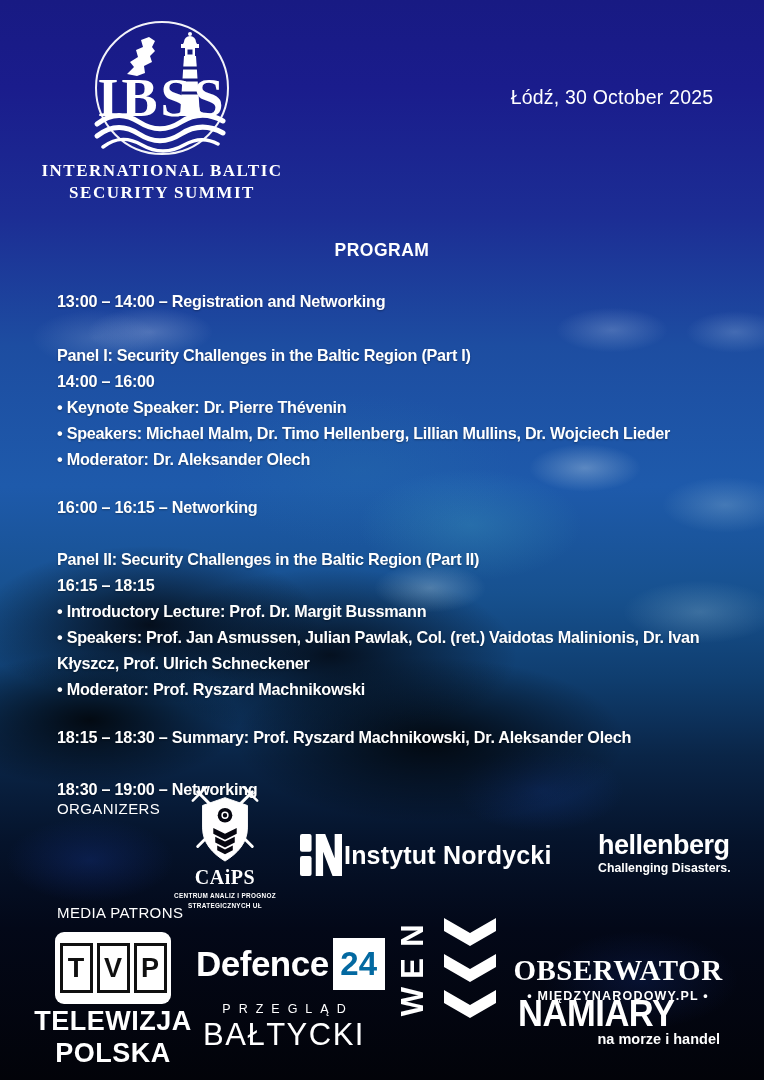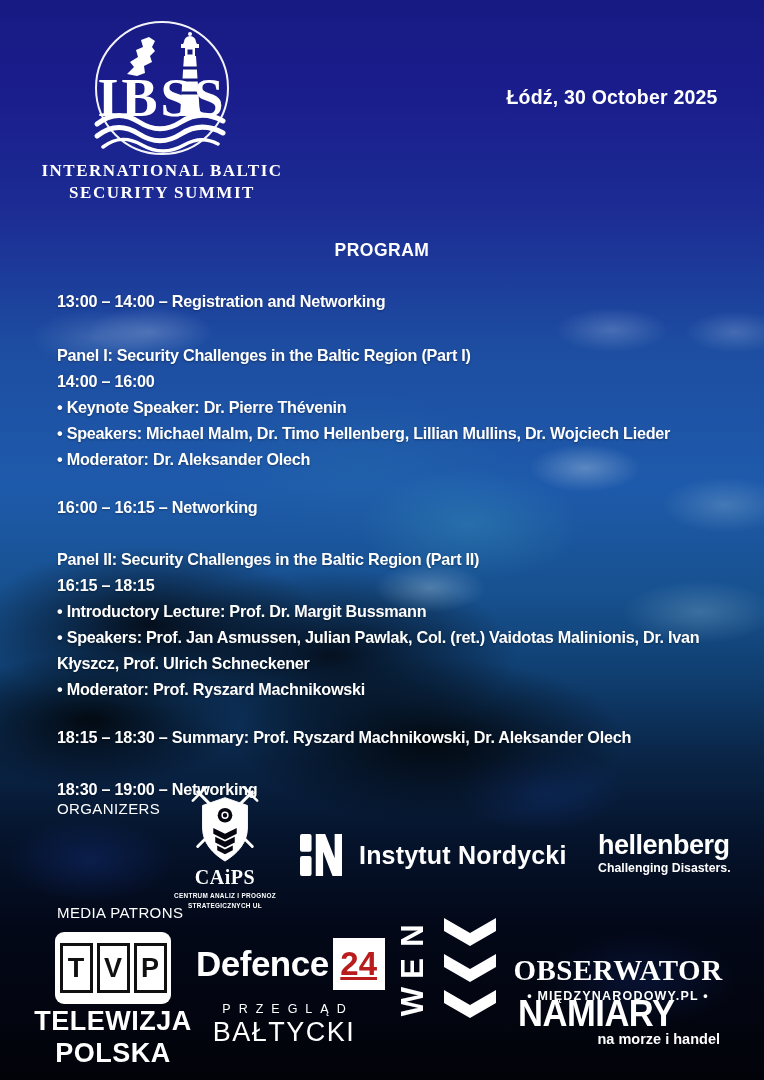--- a/index.html
+++ b/index.html
@@ -25,62 +25,62 @@
       radial-gradient(140px 70px at 640px 980px, rgba(25,60,160,0.22), transparent 70%),
       radial-gradient(120px 60px at 540px 790px, rgba(25,70,170,0.26), transparent 70%),
       linear-gradient(180deg,#181a83 0%,#1a1c8c 8%,#1c2d94 20%,#1d4da1 32%,#1e5aab 45%,#17518f 55%,#0f3d6e 63%,#0a2547 70%,#05132b 78%,#030818 86%,#020309 100%);
   }
   
   .logo-block{position:absolute;left:40px;top:16px;width:244px;text-align:center;}
   .logo-block svg{display:block;margin:0 auto;}
   .logo-title{font-family:"Liberation Serif",serif;font-size:17px;font-weight:700;
     letter-spacing:1.5px;line-height:1.3;margin-top:2px;white-space:nowrap;}
   .event-date{position:absolute;left:497px;top:86px;width:230px;text-align:center;
-    font-size:19.5px;font-weight:700;letter-spacing:0.2px;}
+    font-size:19.5px;font-weight:400;letter-spacing:0.2px;}
   
   .program-heading{position:absolute;left:0;top:240px;width:764px;text-align:center;
     font-size:17.5px;font-weight:700;letter-spacing:0.5px;}
   .schedule{position:absolute;left:57px;top:288px;width:664px;}
   .schedule p{margin:0;font-size:16.2px;font-weight:700;line-height:26px;
     letter-spacing:-0.25px;text-shadow:0 1px 2px rgba(0,0,0,0.35);}
   .mt28{margin-top:28px !important;}
   .mt26{margin-top:26px !important;}
   .mt22{margin-top:22px !important;}
   
   .section-label{position:absolute;font-size:15px;font-weight:500;letter-spacing:0.4px;}
   .organizers-label{left:57px;top:800px;text-align:right;}
   .media-label{left:57px;top:904px;}
   
   .caips{position:absolute;left:168px;top:786px;width:114px;text-align:center;}
   .caips-name{font-family:"Liberation Serif",serif;font-size:20px;font-weight:700;
     letter-spacing:0.5px;margin-top:-2px;}
   .caips-sub{font-size:6.4px;font-weight:700;letter-spacing:0.3px;line-height:1.5;margin-top:2px;}
   
-  .in-logo{position:absolute;left:300px;top:834px;display:flex;align-items:center;gap:17px;}
+  .in-logo{position:absolute;left:300px;top:834px;display:flex;align-items:center;gap:2px;}
   .in-text{font-size:25px;font-weight:700;letter-spacing:0.2px;white-space:nowrap;}
   
   .hellenberg{position:absolute;left:598px;top:832px;width:136px;text-align:left;}
   .hellenberg-name{font-size:27px;font-weight:700;letter-spacing:-0.5px;line-height:1;}
   .hellenberg-tag{font-size:12.3px;font-weight:700;margin-top:2px;}
   
   .tvp-box{position:absolute;left:55px;top:932px;width:116px;height:72px;background:#fff;
     border-radius:9px;display:flex;align-items:center;justify-content:center;gap:4px;}
   .tvp-letter{width:27px;height:44px;border:3px solid #101010;display:flex;align-items:center;
     justify-content:center;font-size:27px;font-weight:700;color:#101010;}
   .telewizja{position:absolute;left:30px;top:1006px;width:166px;text-align:center;
     font-size:27px;font-weight:800;line-height:1.18;letter-spacing:0.5px;}
   
   .defence{position:absolute;left:196px;top:938px;display:flex;align-items:center;gap:4px;}
   .defence-name{font-size:35px;font-weight:700;letter-spacing:-0.5px;}
-  .defence-num{width:52px;height:52px;background:#fff;color:#b91c1c;font-size:33px;font-weight:700;
-    display:flex;align-items:center;justify-content:center;text-decoration:underline;}
+  .defence-num{width:52px;height:52px;background:#fff;color:#0369a1;font-size:33px;font-weight:700;
+    display:flex;align-items:center;justify-content:center;}
   
   .przeglad{position:absolute;left:198px;top:1002px;width:172px;text-align:center;}
   .przeglad-l1{font-size:12.5px;font-weight:400;letter-spacing:8px;text-indent:8px;}
-  .przeglad-l2{font-size:27px;font-weight:300;letter-spacing:1.5px;margin-top:1px;}
+  .przeglad-l2{font-size:31px;font-weight:300;letter-spacing:1.5px;margin-top:1px;}
   
   .new-logo{position:absolute;left:392px;top:918px;display:flex;gap:12px;align-items:center;}
   .new-letters{display:flex;flex-direction:column;gap:2px;}
   .new-letter{width:40px;height:31px;display:flex;align-items:center;justify-content:center;
     font-size:31px;font-weight:800;transform:rotate(-90deg);}
   
   .obserwator{position:absolute;left:512px;top:922px;width:212px;text-align:center;}
   .obserwator-name{font-family:"Liberation Serif",serif;font-size:29px;font-weight:700;
     letter-spacing:0.5px;line-height:1;margin-top:34px;}
   .obserwator-sub{font-size:12.5px;font-weight:700;letter-spacing:1.2px;margin-top:4px;}

